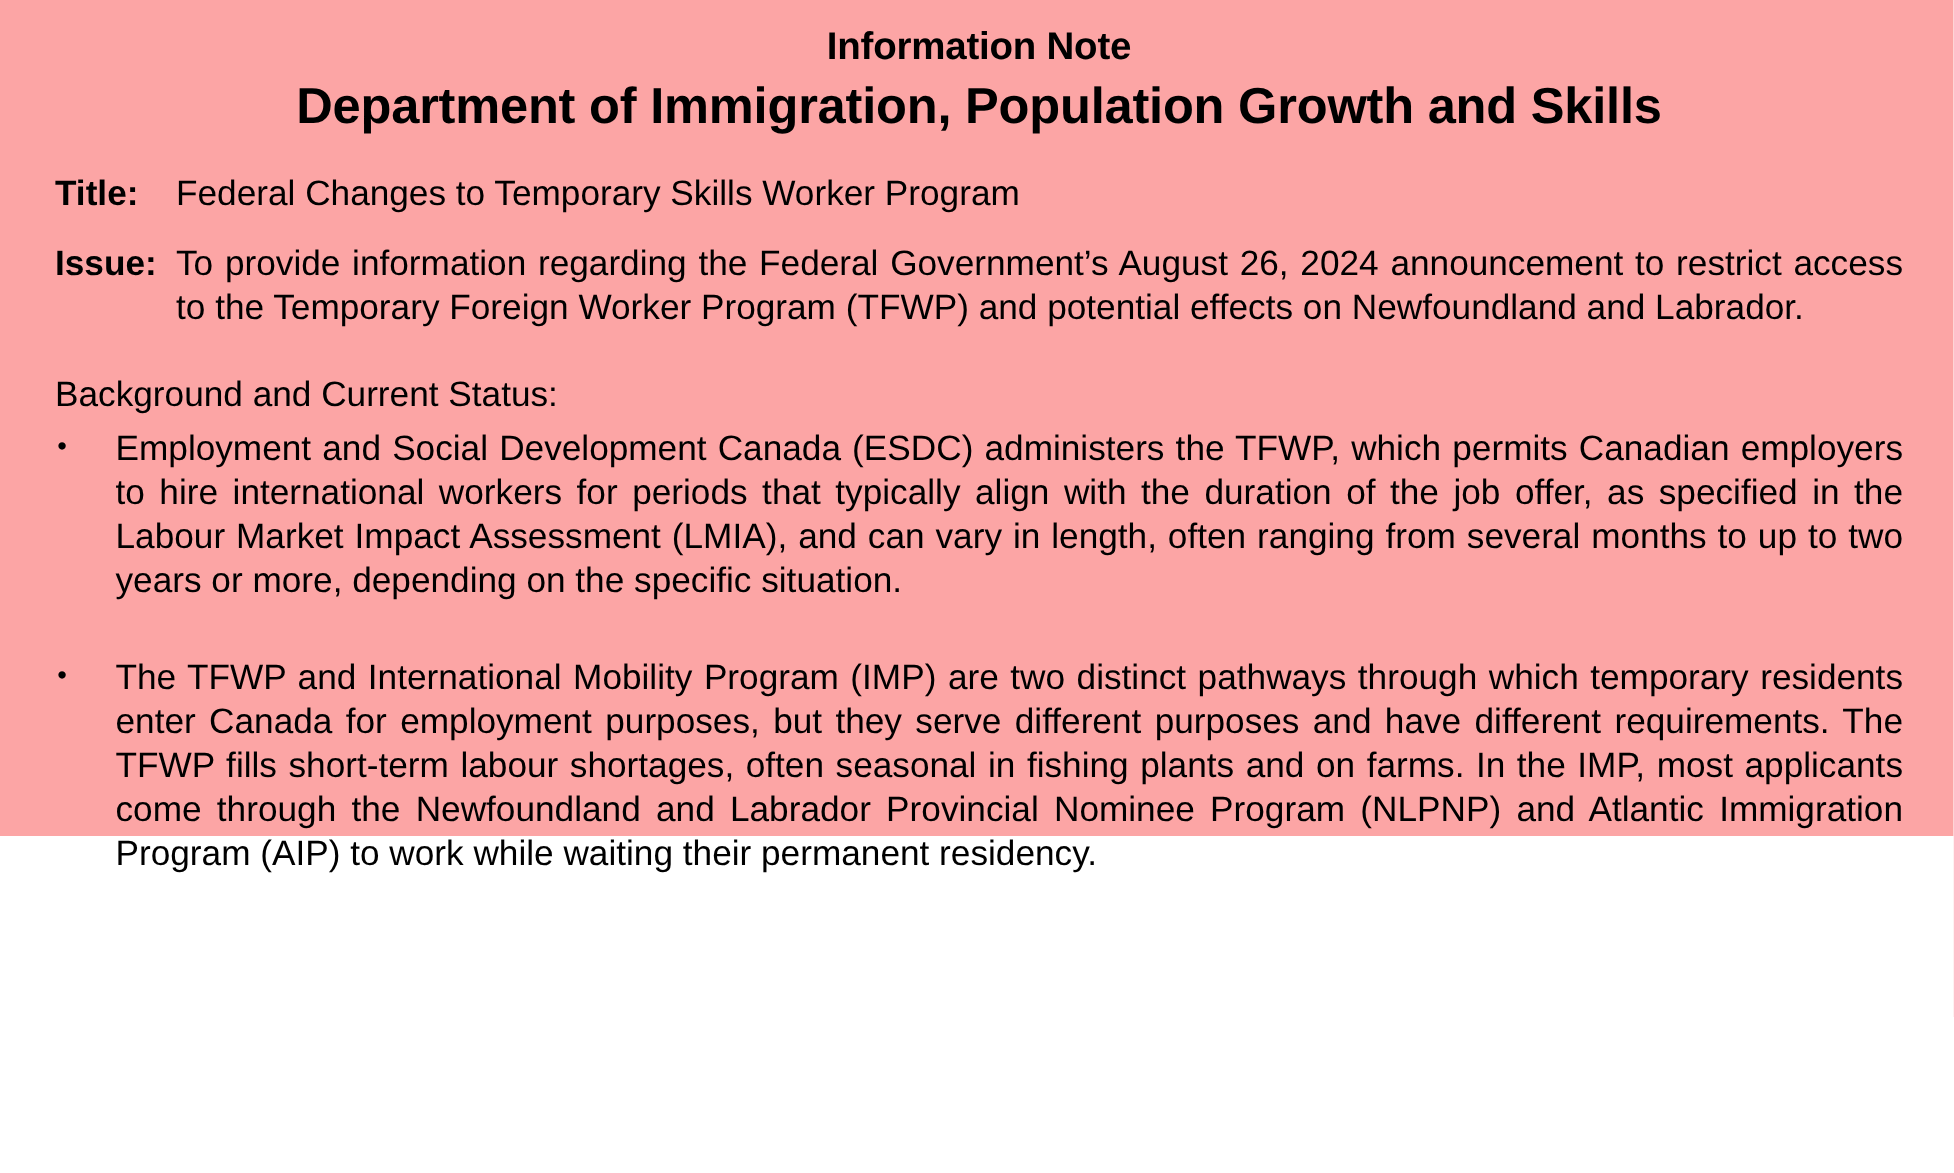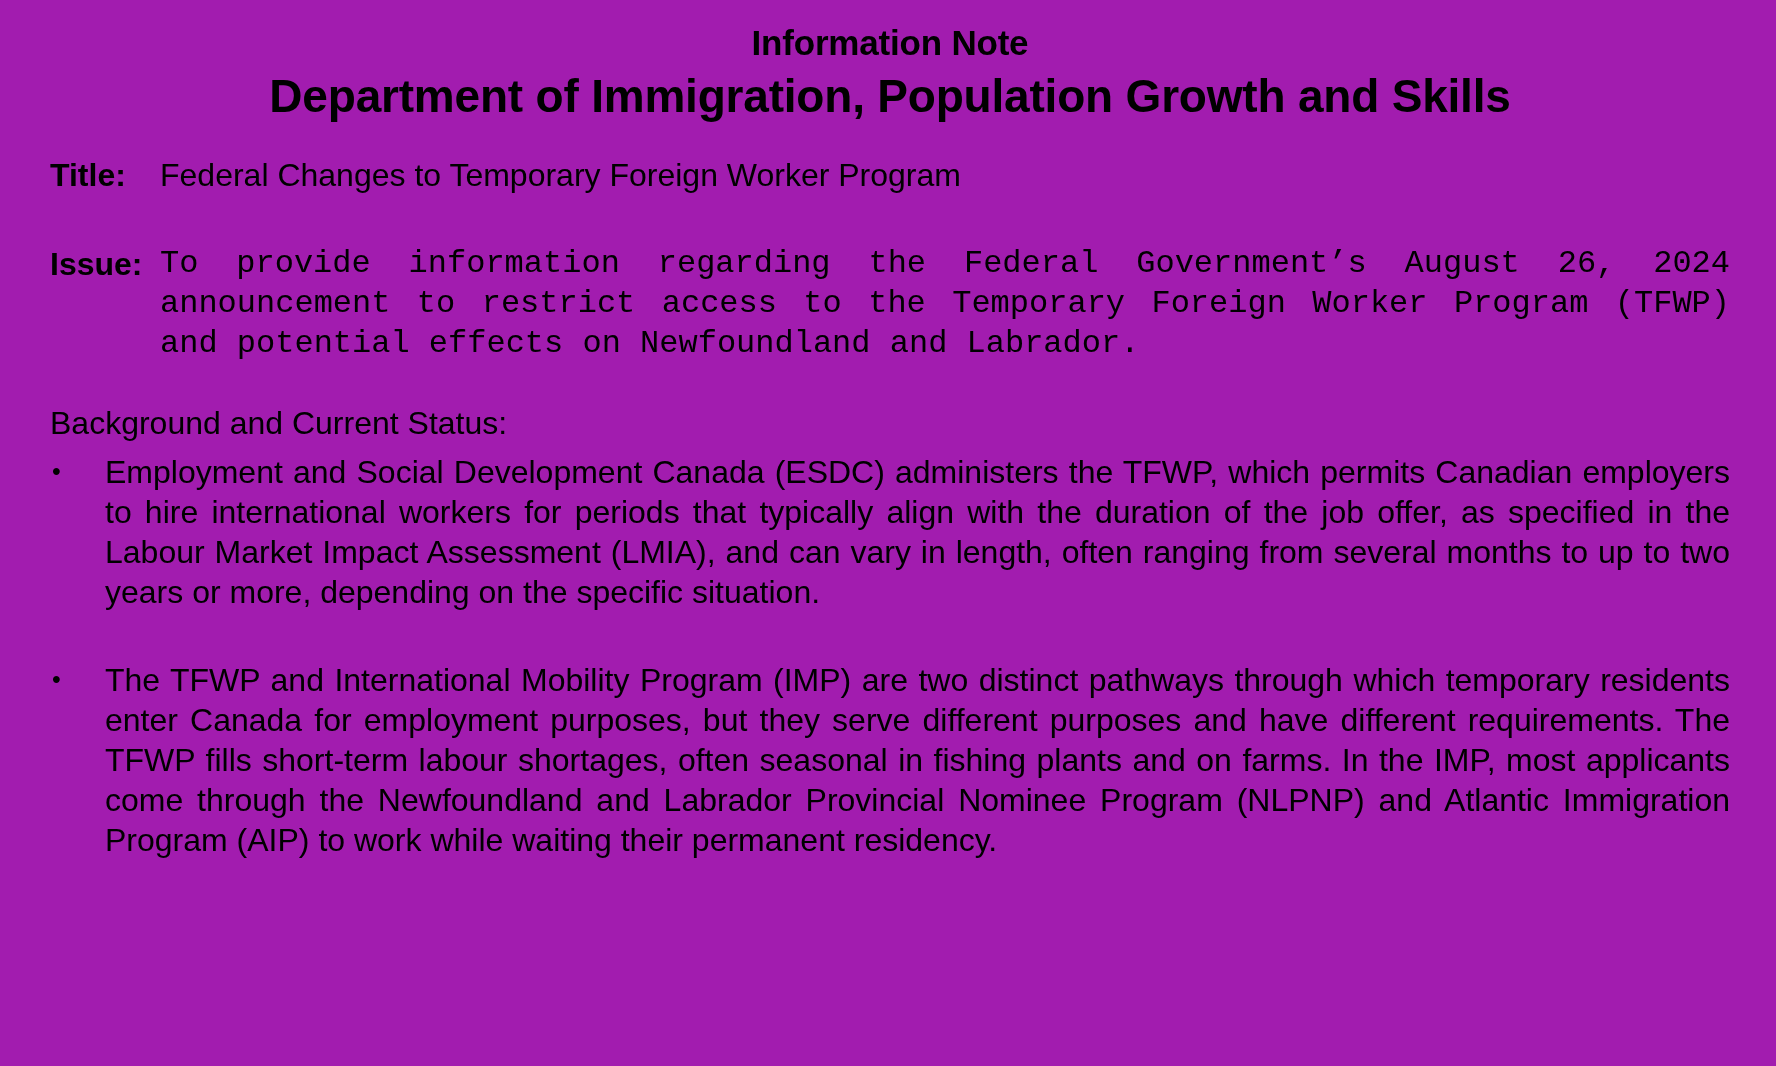--- a/index.html
+++ b/index.html
@@ -10,22 +10,22 @@
   body {
     width: 1776px;
     height: 1066px;
     font-family: "Liberation Sans", sans-serif;
     color: #000000;
     overflow: hidden;
   }
   .page {
     position: relative;
     width: 1776px;
-    height: 1066px;
-    background: #a21caf;
+    height: 760px;
+    background: #fca5a5;
     box-sizing: border-box;
     padding: 22px 46px 0 50px;
   }
 
   
   .doc-header {
     text-align: center;
     font-weight: bold;
     line-height: 1.18;
   }
@@ -57,28 +57,27 @@
     min-width: 0;
   }
   .field-body p {
     margin: 0;
   }
   .just {
     text-align: justify;
     text-align-last: left;
     -webkit-hyphens: none;
     hyphens: none;
-    font-family: Liberation Mono, monospace;
   }
   .last-line-left {
     text-align: left;
   }
 
   #title-row { margin-top: 31px; justify-content: flex-end; }
-  #issue-row { margin-top: 49px; }
+  #issue-row { margin-top: 24px; }
 
   
   .section-heading {
     font-size: 32px;
     font-weight: normal;
     margin-top: 40px;
     line-height: 1.2;
   }
 
   
@@ -122,21 +121,21 @@
 <div class="page">
 
   <div class="doc-header">
     <div class="line1">Information Note</div>
     <div class="line2">Department of Immigration, Population Growth and Skills</div>
   </div>
 
   <div class="field-row" id="title-row">
     <div class="field-label">Title:</div>
     <div class="field-body">
-      <p class="last-line-left">Federal Changes to Temporary Foreign Worker Program</p>
+      <p class="last-line-left">Federal Changes to Temporary Skills Worker Program</p>
     </div>
   </div>
 
   <div class="field-row" id="issue-row">
     <div class="field-label">Issue:</div>
     <div class="field-body">
       <p class="just">To provide information regarding the Federal Government’s August 26, 2024 announcement to restrict access to the Temporary Foreign Worker Program (TFWP) and potential effects on Newfoundland and Labrador.</p>
     </div>
   </div>
 

